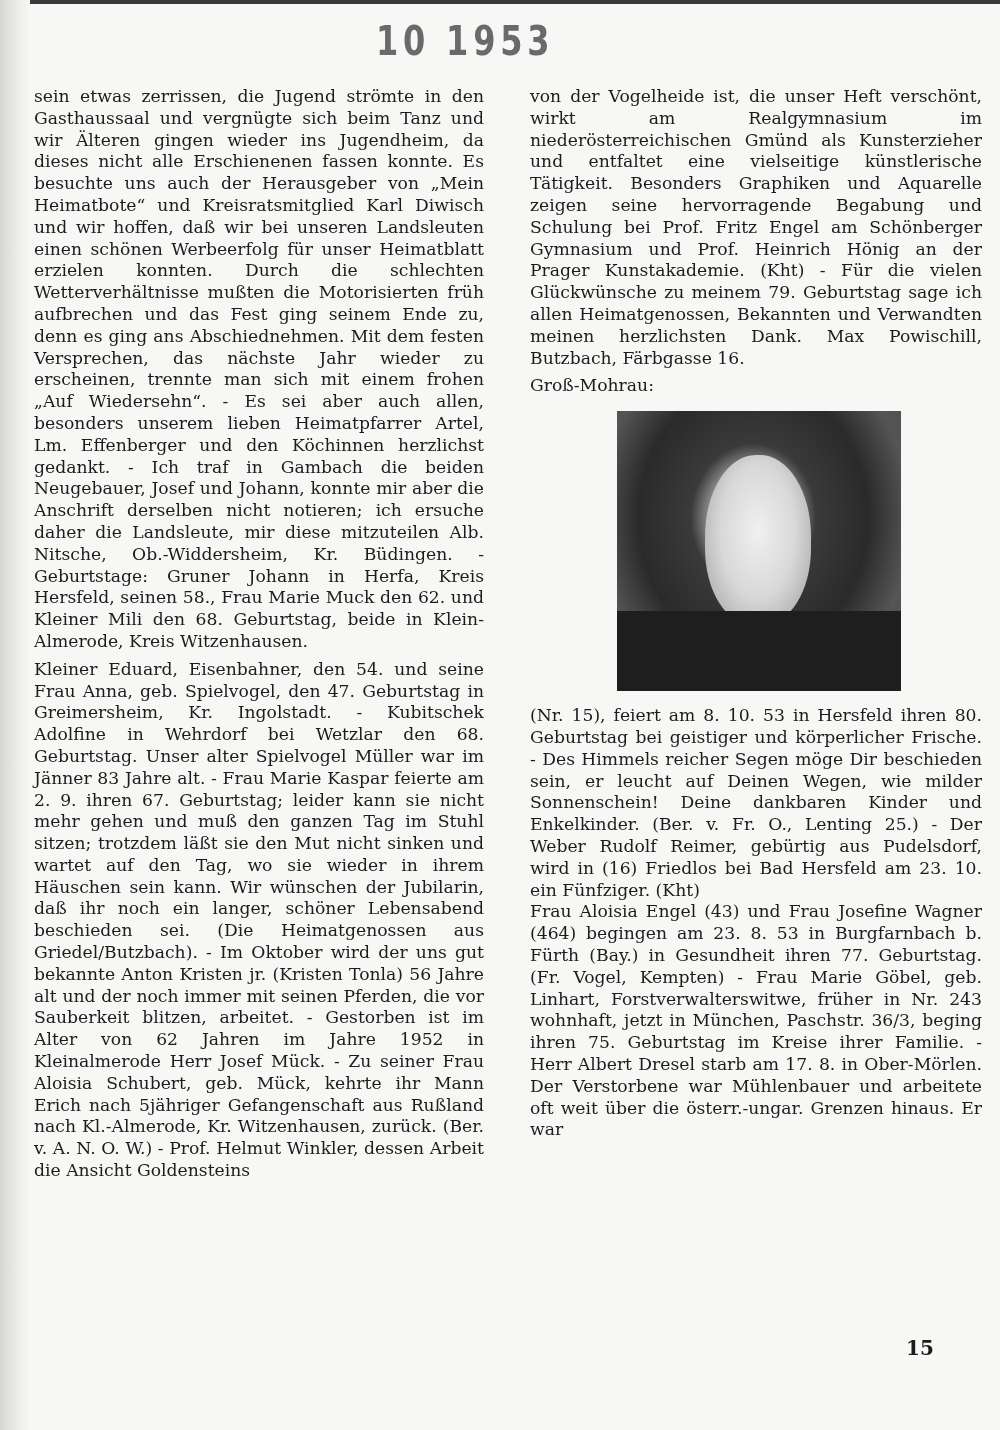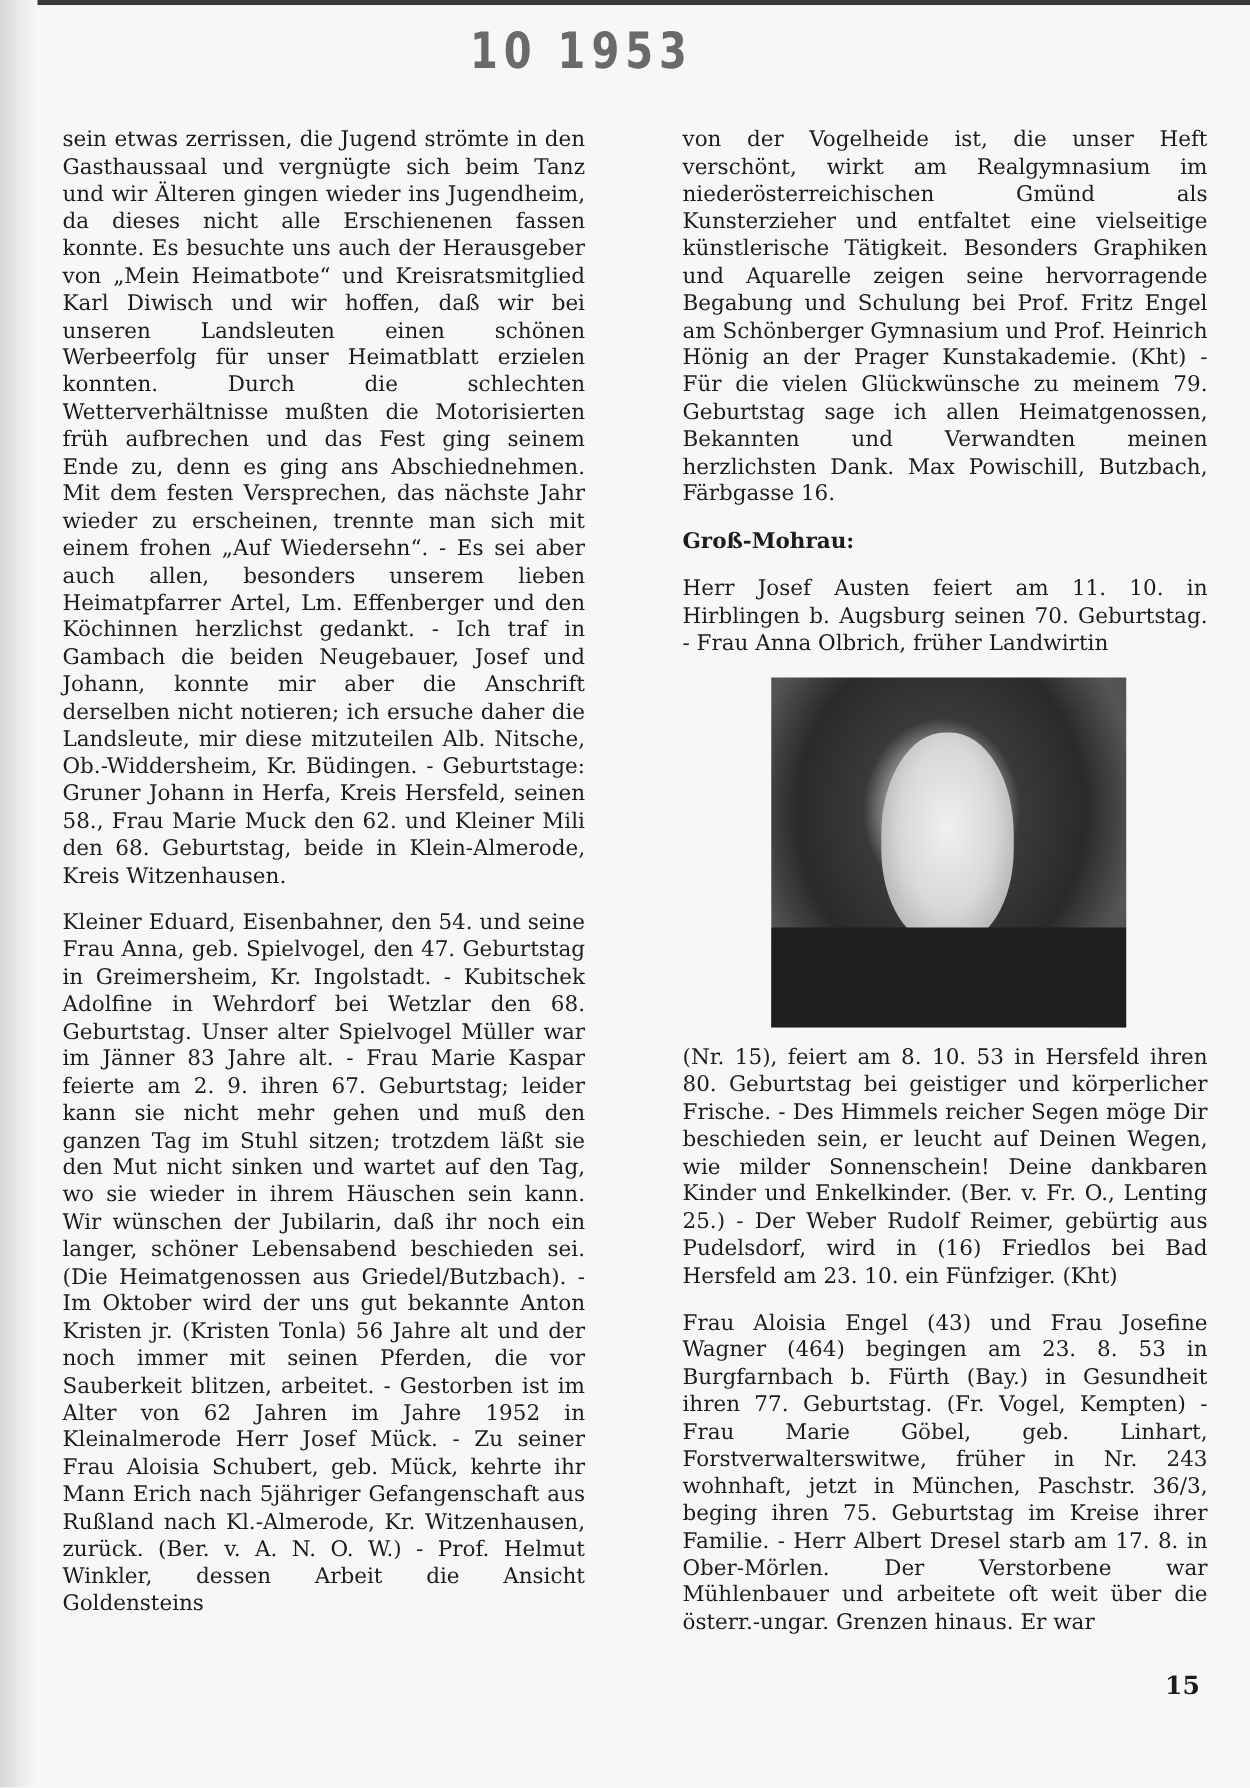--- a/index.html
+++ b/index.html
@@ -10,48 +10,47 @@
     color:#1c1c1c;
   }
   .topbar { position:absolute; left:0; top:0; width:1000px; height:4px; background:#3a3a3a; }
   .leftshade { position:absolute; left:0; top:0; width:30px; height:1430px;
     background:linear-gradient(to right,#d6d6d4 0%,#ececea 60%,#f7f7f5 100%); }
   .stamp { position:absolute; left:376px; top:18px; font-family:"DejaVu Sans", sans-serif;
     font-weight:bold; font-size:40px; color:#6a6a6a; letter-spacing:6px; transform:scaleX(0.8); transform-origin:left top; }
   .col { position:absolute; top:86px; width:450px; font-size:17.2px; line-height:21.8px; text-align:justify; }
   .col.left { left:34px; width:450px; }
   .col.right { left:530px; width:452px; }
-  .col p { margin:16px; text-indent:0; hyphens:manual; }
+  .col p { margin:0; text-indent:0; hyphens:manual; }
   .col p + p { margin-top:6px; }
-  .heading { font-weight:bold; margin-top:10px; }
+  .heading { font-weight:normal; margin-top:10px; }
   .photo { width:284px; height:280px; margin:14px auto 14px 87px;
     background:radial-gradient(ellipse at 48% 38%, #d9d9d9 0%, #bdbdbd 16%, #3a3a3a 30%, #2a2a2a 55%, #555 75%, #474747 100%);
     position:relative; overflow:hidden; }
   .photo .face { position:absolute; left:88px; top:44px; width:106px; height:170px; border-radius:48% 48% 45% 45%;
     background:radial-gradient(ellipse at 50% 45%, #f0f0f0 0%, #d8d8d8 50%, #9a9a9a 100%); }
   .photo .body { position:absolute; left:0; top:200px; width:284px; height:80px; background:#1e1e1e; }
-  .pagenum { position:absolute; left:932px; top:1336px; font-weight:bold; font-size:20px; }
+  .pagenum { position:absolute; left:906px; top:1336px; font-weight:bold; font-size:20px; }
 </style>
 </head>
 <body>
 
 <div class="topbar"></div>
 <div class="leftshade"></div>
 
 <div class="stamp">10 1953</div>
 
 <div class="col left">
   <p>sein etwas zerrissen, die Jugend strömte in den Gasthaussaal und vergnügte sich beim Tanz und wir Älteren gingen wieder ins Jugendheim, da dieses nicht alle Erschienenen fassen konnte. Es besuchte uns auch der Herausgeber von „Mein Heimatbote“ und Kreisratsmitglied Karl Diwisch und wir hoffen, daß wir bei unseren Landsleuten einen schönen Werbeerfolg für unser Heimatblatt erzielen konnten. Durch die schlechten Wetterverhältnisse mußten die Motorisierten früh aufbrechen und das Fest ging seinem Ende zu, denn es ging ans Abschiednehmen. Mit dem festen Versprechen, das nächste Jahr wieder zu erscheinen, trennte man sich mit einem frohen „Auf Wiedersehn“. - Es sei aber auch allen, besonders unserem lieben Heimatpfarrer Artel, Lm. Effenberger und den Köchinnen herzlichst gedankt. - Ich traf in Gambach die beiden Neugebauer, Josef und Johann, konnte mir aber die Anschrift derselben nicht notieren; ich ersuche daher die Landsleute, mir diese mitzuteilen Alb. Nitsche, Ob.-Widdersheim, Kr. Büdingen. - Geburtstage: Gruner Johann in Herfa, Kreis Hersfeld, seinen 58., Frau Marie Muck den 62. und Kleiner Mili den 68. Geburtstag, beide in Klein-Almerode, Kreis Witzenhausen.</p>
   <p>Kleiner Eduard, Eisenbahner, den 54. und seine Frau Anna, geb. Spielvogel, den 47. Geburtstag in Greimersheim, Kr. Ingolstadt. - Kubitschek Adolfine in Wehrdorf bei Wetzlar den 68. Geburtstag. Unser alter Spielvogel Müller war im Jänner 83 Jahre alt. - Frau Marie Kaspar feierte am 2. 9. ihren 67. Geburtstag; leider kann sie nicht mehr gehen und muß den ganzen Tag im Stuhl sitzen; trotzdem läßt sie den Mut nicht sinken und wartet auf den Tag, wo sie wieder in ihrem Häuschen sein kann. Wir wünschen der Jubilarin, daß ihr noch ein langer, schöner Lebensabend beschieden sei. (Die Heimatgenossen aus Griedel/Butzbach). - Im Oktober wird der uns gut bekannte Anton Kristen jr. (Kristen Tonla) 56 Jahre alt und der noch immer mit seinen Pferden, die vor Sauberkeit blitzen, arbeitet. - Gestorben ist im Alter von 62 Jahren im Jahre 1952 in Kleinalmerode Herr Josef Mück. - Zu seiner Frau Aloisia Schubert, geb. Mück, kehrte ihr Mann Erich nach 5jähriger Gefangenschaft aus Rußland nach Kl.-Almerode, Kr. Witzenhausen, zurück. (Ber. v. A. N. O. W.) - Prof. Helmut Winkler, dessen Arbeit die Ansicht Goldensteins</p>
 </div>
 
 <div class="col right">
   <p>von der Vogelheide ist, die unser Heft verschönt, wirkt am Realgymnasium im niederösterreichischen Gmünd als Kunsterzieher und entfaltet eine vielseitige künstlerische Tätigkeit. Besonders Graphiken und Aquarelle zeigen seine hervorragende Begabung und Schulung bei Prof. Fritz Engel am Schönberger Gymnasium und Prof. Heinrich Hönig an der Prager Kunstakademie. (Kht) - Für die vielen Glückwünsche zu meinem 79. Geburtstag sage ich allen Heimatgenossen, Bekannten und Verwandten meinen herzlichsten Dank. Max Powischill, Butzbach, Färbgasse 16.</p>
   <p class="heading">Groß-Mohrau:</p>
-  <p style="margin-top:0">Herr Josef Austen feiert am 11. 10. in Hirblingen b. Augsburg seinen 70. Geburtstag. - Frau Anna Olbrich, früher Landwirtin</p>
   <div class="photo" title="portrait of an elderly woman wearing a dark headscarf">
     <div class="face"></div>
     <div class="body"></div>
   </div>
   <p style="margin-top:0">(Nr. 15), feiert am 8. 10. 53 in Hersfeld ihren 80. Geburtstag bei geistiger und körperlicher Frische. - Des Himmels reicher Segen möge Dir beschieden sein, er leucht auf Deinen Wegen, wie milder Sonnenschein! Deine dankbaren Kinder und Enkelkinder. (Ber. v. Fr. O., Lenting 25.) - Der Weber Rudolf Reimer, gebürtig aus Pudelsdorf, wird in (16) Friedlos bei Bad Hersfeld am 23. 10. ein Fünfziger. (Kht)</p>
   <p style="margin-top:0">Frau Aloisia Engel (43) und Frau Josefine Wagner (464) begingen am 23. 8. 53 in Burgfarnbach b. Fürth (Bay.) in Gesundheit ihren 77. Geburtstag. (Fr. Vogel, Kempten) - Frau Marie Göbel, geb. Linhart, Forstverwalterswitwe, früher in Nr. 243 wohnhaft, jetzt in München, Paschstr. 36/3, beging ihren 75. Geburtstag im Kreise ihrer Familie. - Herr Albert Dresel starb am 17. 8. in Ober-Mörlen. Der Verstorbene war Mühlenbauer und arbeitete oft weit über die österr.-ungar. Grenzen hinaus. Er war</p>
 </div>
 
 <div class="pagenum">15</div>
 

